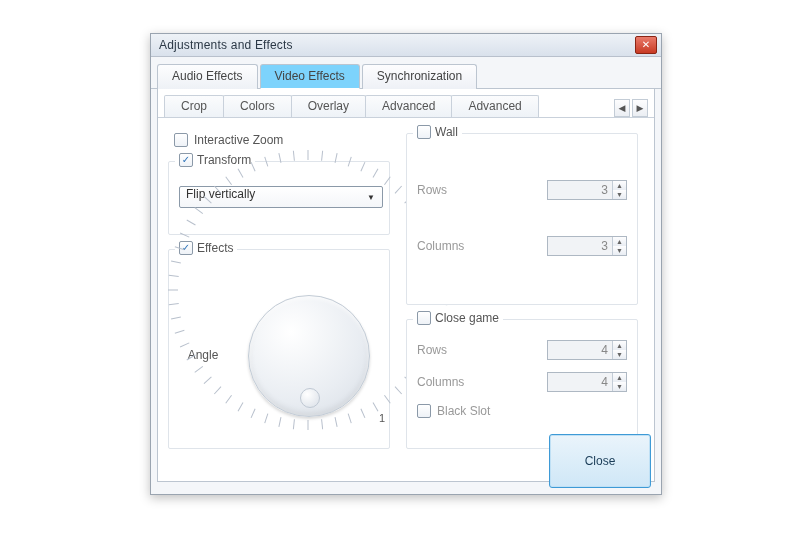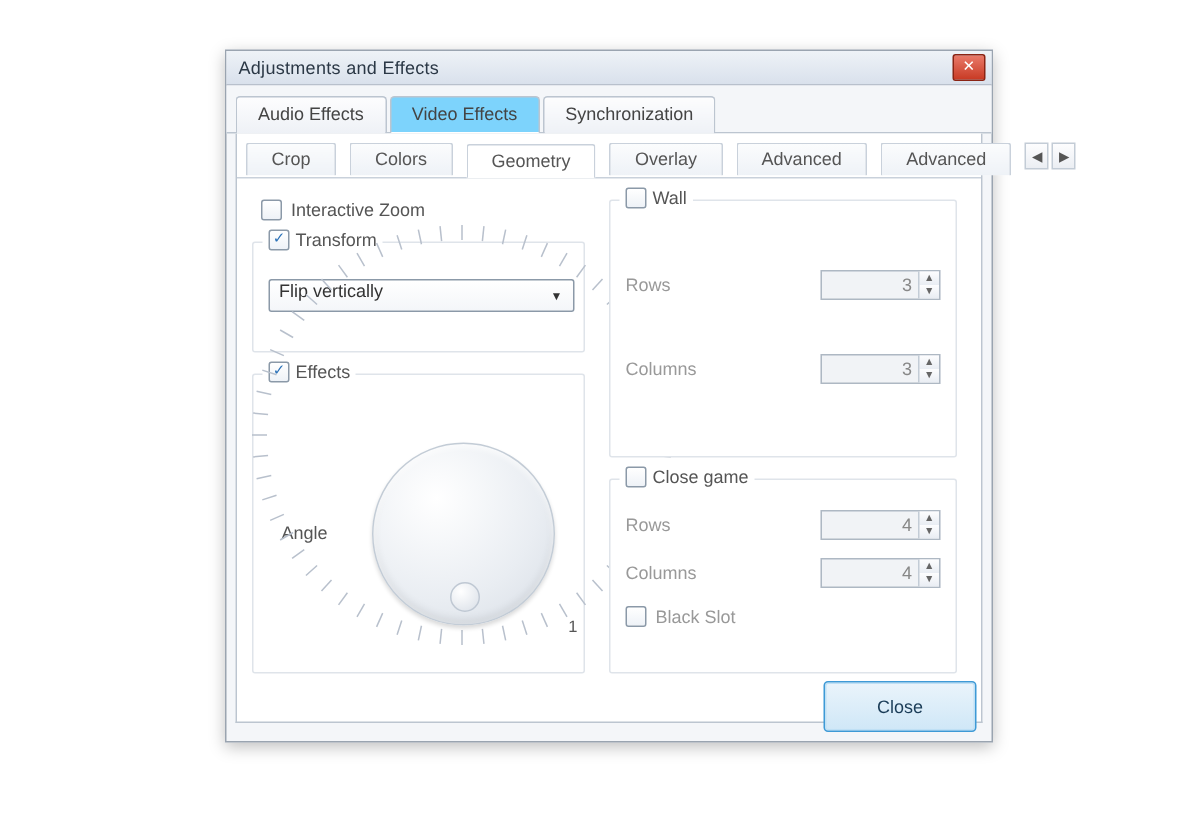--- a/index.html
+++ b/index.html
@@ -5,21 +5,21 @@
   html,body{margin:0;padding:0;font-family:"Segoe UI",Tahoma,sans-serif;font-size:12px;color:#333;background:#fff}
   .stage{width:800px;height:560px;position:relative;background:#fff}
   .window{position:absolute;left:150px;top:33px;width:510px;height:460px;border:1px solid #9aa4b0;box-shadow:0 3px 10px rgba(0,0,0,0.25);background:#f4f6f9}
   .titlebar{height:22px;background:linear-gradient(#eef2f7,#d9e1ec);border-bottom:1px solid #b8c0cc;display:flex;align-items:center;padding:0 4px 0 8px;color:#2b3846;letter-spacing:0.2px}
   .titlebar .spacer{flex:1}
   .close-btn{width:20px;height:16px;background:linear-gradient(#e97a6a,#c83a24);border:1px solid #8a2414;border-radius:2px;display:flex;align-items:center;justify-content:center;color:#fff;font-size:10px;line-height:1;cursor:pointer}
   .tabs1{display:flex;gap:2px;padding:6px 6px 0 6px;border-bottom:1px solid #bcc5d0;background:#f4f6f9}
   .tab1{padding:4px 14px 5px;border:1px solid #bcc5d0;border-bottom:none;background:linear-gradient(#fdfdfe,#eef1f6);border-radius:3px 3px 0 0;color:#444;cursor:pointer;position:relative;top:1px}
   .tab1.active{background:#7dd3fc;border-bottom:1px solid #fff;top:1px}
   .sheet{background:#fff;margin:0 6px 6px 6px;border:1px solid #bcc5d0;border-top:none;height:392px;position:relative}
-  .tabs2{display:flex;gap:10px;padding:6px 6px 0 6px;border-bottom:1px solid #c9d1db;align-items:flex-start}
+  .tabs2{display:flex;gap:0;padding:6px 6px 0 6px;border-bottom:1px solid #c9d1db;align-items:flex-end}
   .tab2{padding:3px 16px 4px;border:1px solid #c9d1db;border-bottom:none;background:linear-gradient(#fbfcfd,#eef2f7);color:#555;cursor:pointer;border-radius:2px 2px 0 0;margin-right:-1px}
   .tab2.active{background:#fff;border-bottom:1px solid #fff;position:relative;top:1px}
   .tabscroll{margin-left:auto;display:flex;gap:2px}
   .ts-btn{width:14px;height:16px;border:1px solid #c3ccd6;background:linear-gradient(#fdfdfe,#ebeef3);display:flex;align-items:center;justify-content:center;font-size:9px;color:#555;cursor:pointer}
   .content{position:absolute;left:10px;right:10px;top:44px;bottom:10px}
   .group{position:absolute;border:1px solid #dfe4ea;border-radius:2px;background:#fff}
   .grp-head{position:absolute;left:6px;top:-9px;background:#fff;padding:0 4px;display:flex;align-items:center;gap:4px;font-size:12px}
   .chk{width:12px;height:12px;border:1px solid #8b99a8;background:linear-gradient(#fff,#eef2f7);display:inline-flex;align-items:center;justify-content:center;border-radius:2px}
   .chk.checked::after{content:"✓";font-size:10px;color:#2b71b8;line-height:1}
   .lbl{color:#555}
@@ -31,21 +31,21 @@
   .spin .sbtn{flex:1;border-left:1px solid #c3ccd6;background:linear-gradient(#fdfdfe,#e9edf3);display:flex;align-items:center;justify-content:center;font-size:7px;color:#666}
   .dial-wrap{position:absolute;left:0;right:0;top:18px;bottom:6px;display:flex;align-items:center}
   .dial-label{width:48px;text-align:center;padding-left:10px;color:#555}
   .dial{position:relative;width:150px;height:150px;margin-left:6px}
   .ticks{position:absolute;inset:0}
   .tick{position:absolute;left:50%;top:50%;width:1px;height:10px;background:#b8c0cc;transform-origin:0 -65px}
   .knob{position:absolute;left:15px;top:15px;width:120px;height:120px;border-radius:50%;background:radial-gradient(circle at 35% 30%,#fff,#e9edf2 60%,#d7dde5);box-shadow:inset 0 2px 4px rgba(255,255,255,0.8),inset 0 -3px 6px rgba(0,0,0,0.08),0 2px 3px rgba(0,0,0,0.15);border:1px solid #c3ccd6}
   .indicator{position:absolute;left:50%;bottom:8px;width:18px;height:18px;margin-left:-9px;border-radius:50%;background:radial-gradient(circle at 35% 30%,#fff,#d9dfe7);border:1px solid #bfc8d3}
   .tick-lbl{position:absolute;font-size:11px;color:#555}
   .footer{position:absolute;right:10px;bottom:6px}
-  .btn{min-width:68px;height:24px;border:1px solid #3e9ad6;border-radius:3px;background:linear-gradient(#eaf4fb,#cfe7f7);box-shadow:0 0 0 1px #bfe0f5 inset;color:#1b3d58;cursor:pointer;padding:4px 16px;display:inline-flex;align-items:center;justify-content:center}
+  .btn{min-width:68px;height:24px;border:1px solid #3e9ad6;border-radius:3px;background:linear-gradient(#eaf4fb,#cfe7f7);box-shadow:0 0 0 1px #bfe0f5 inset;color:#1b3d58;cursor:pointer;padding:14px 16px;display:inline-flex;align-items:center;justify-content:center}
   .col2-lbl{color:#999;width:60px}
 </style>
 </head>
 <body>
 <div class="stage">
 
 <div class="window">
   <div class="titlebar">
     <span>Adjustments and Effects</span>
     <span class="spacer"></span>
@@ -57,21 +57,20 @@
   <div class="tabs1">
     <div class="tab1"><span>Audio Effects</span></div>
     <div class="tab1 active"><span>Video Effects</span></div>
     <div class="tab1"><span>Synchronization</span></div>
   </div>
 
   <div class="sheet">
     <div class="tabs2">
       <div class="tab2"><span>Crop</span></div>
       <div class="tab2"><span>Colors</span></div>
-      <div class="tab2 active"><span>Geometry</span></div>
       <div class="tab2"><span>Overlay</span></div>
       <div class="tab2"><span>Advanced</span></div>
       <div class="tab2"><span>Advanced</span></div>
       <div class="tabscroll">
         <div class="ts-btn">
               <span>◀</span>
             </div>
         <div class="ts-btn">
               <span>▶</span>
             </div>

